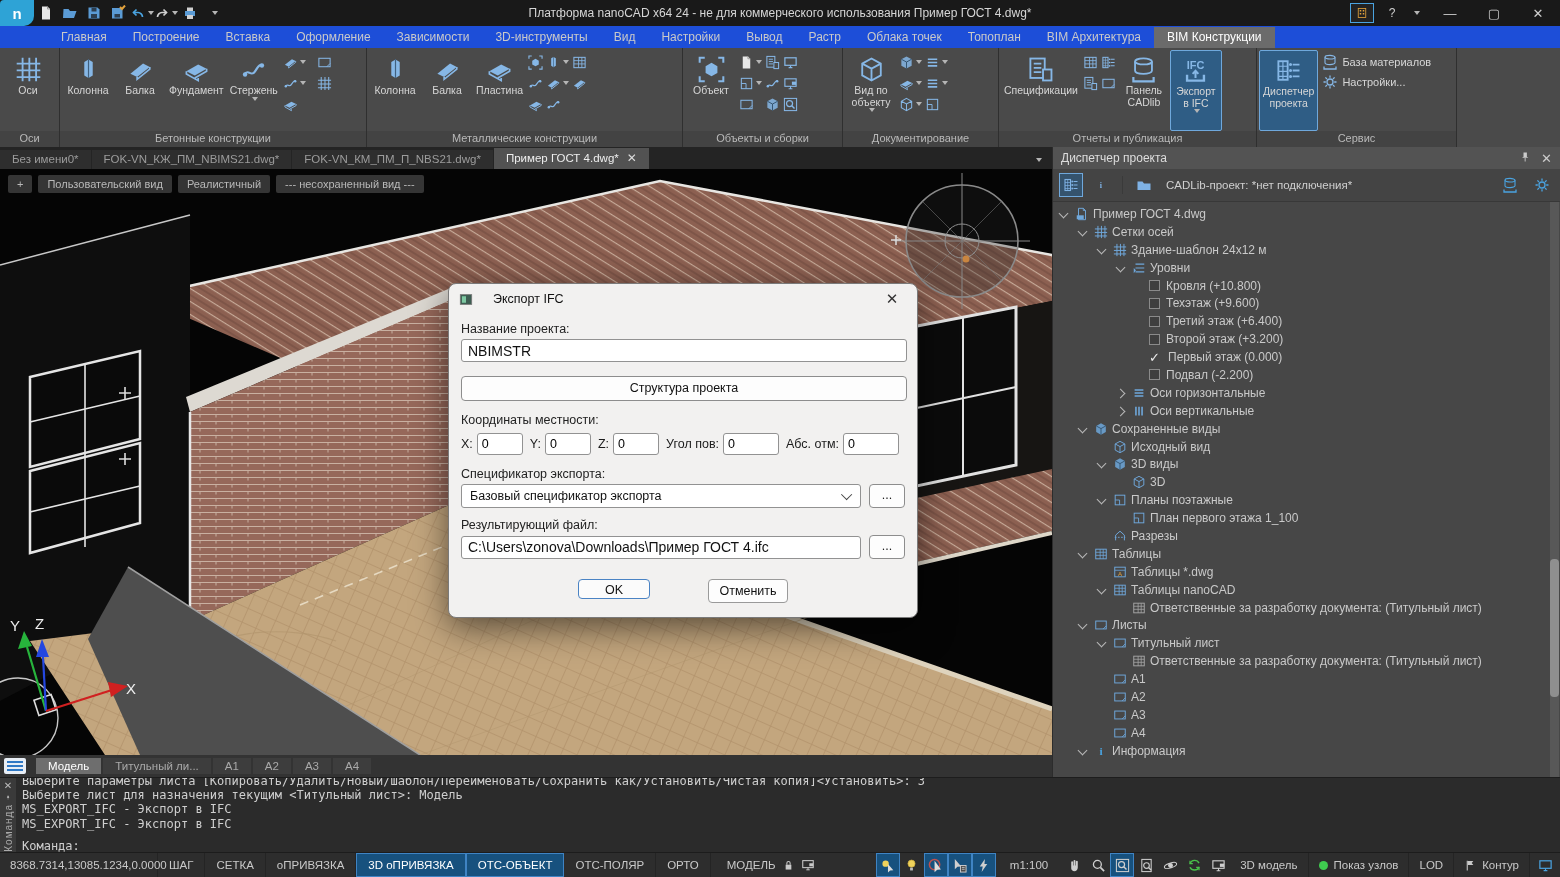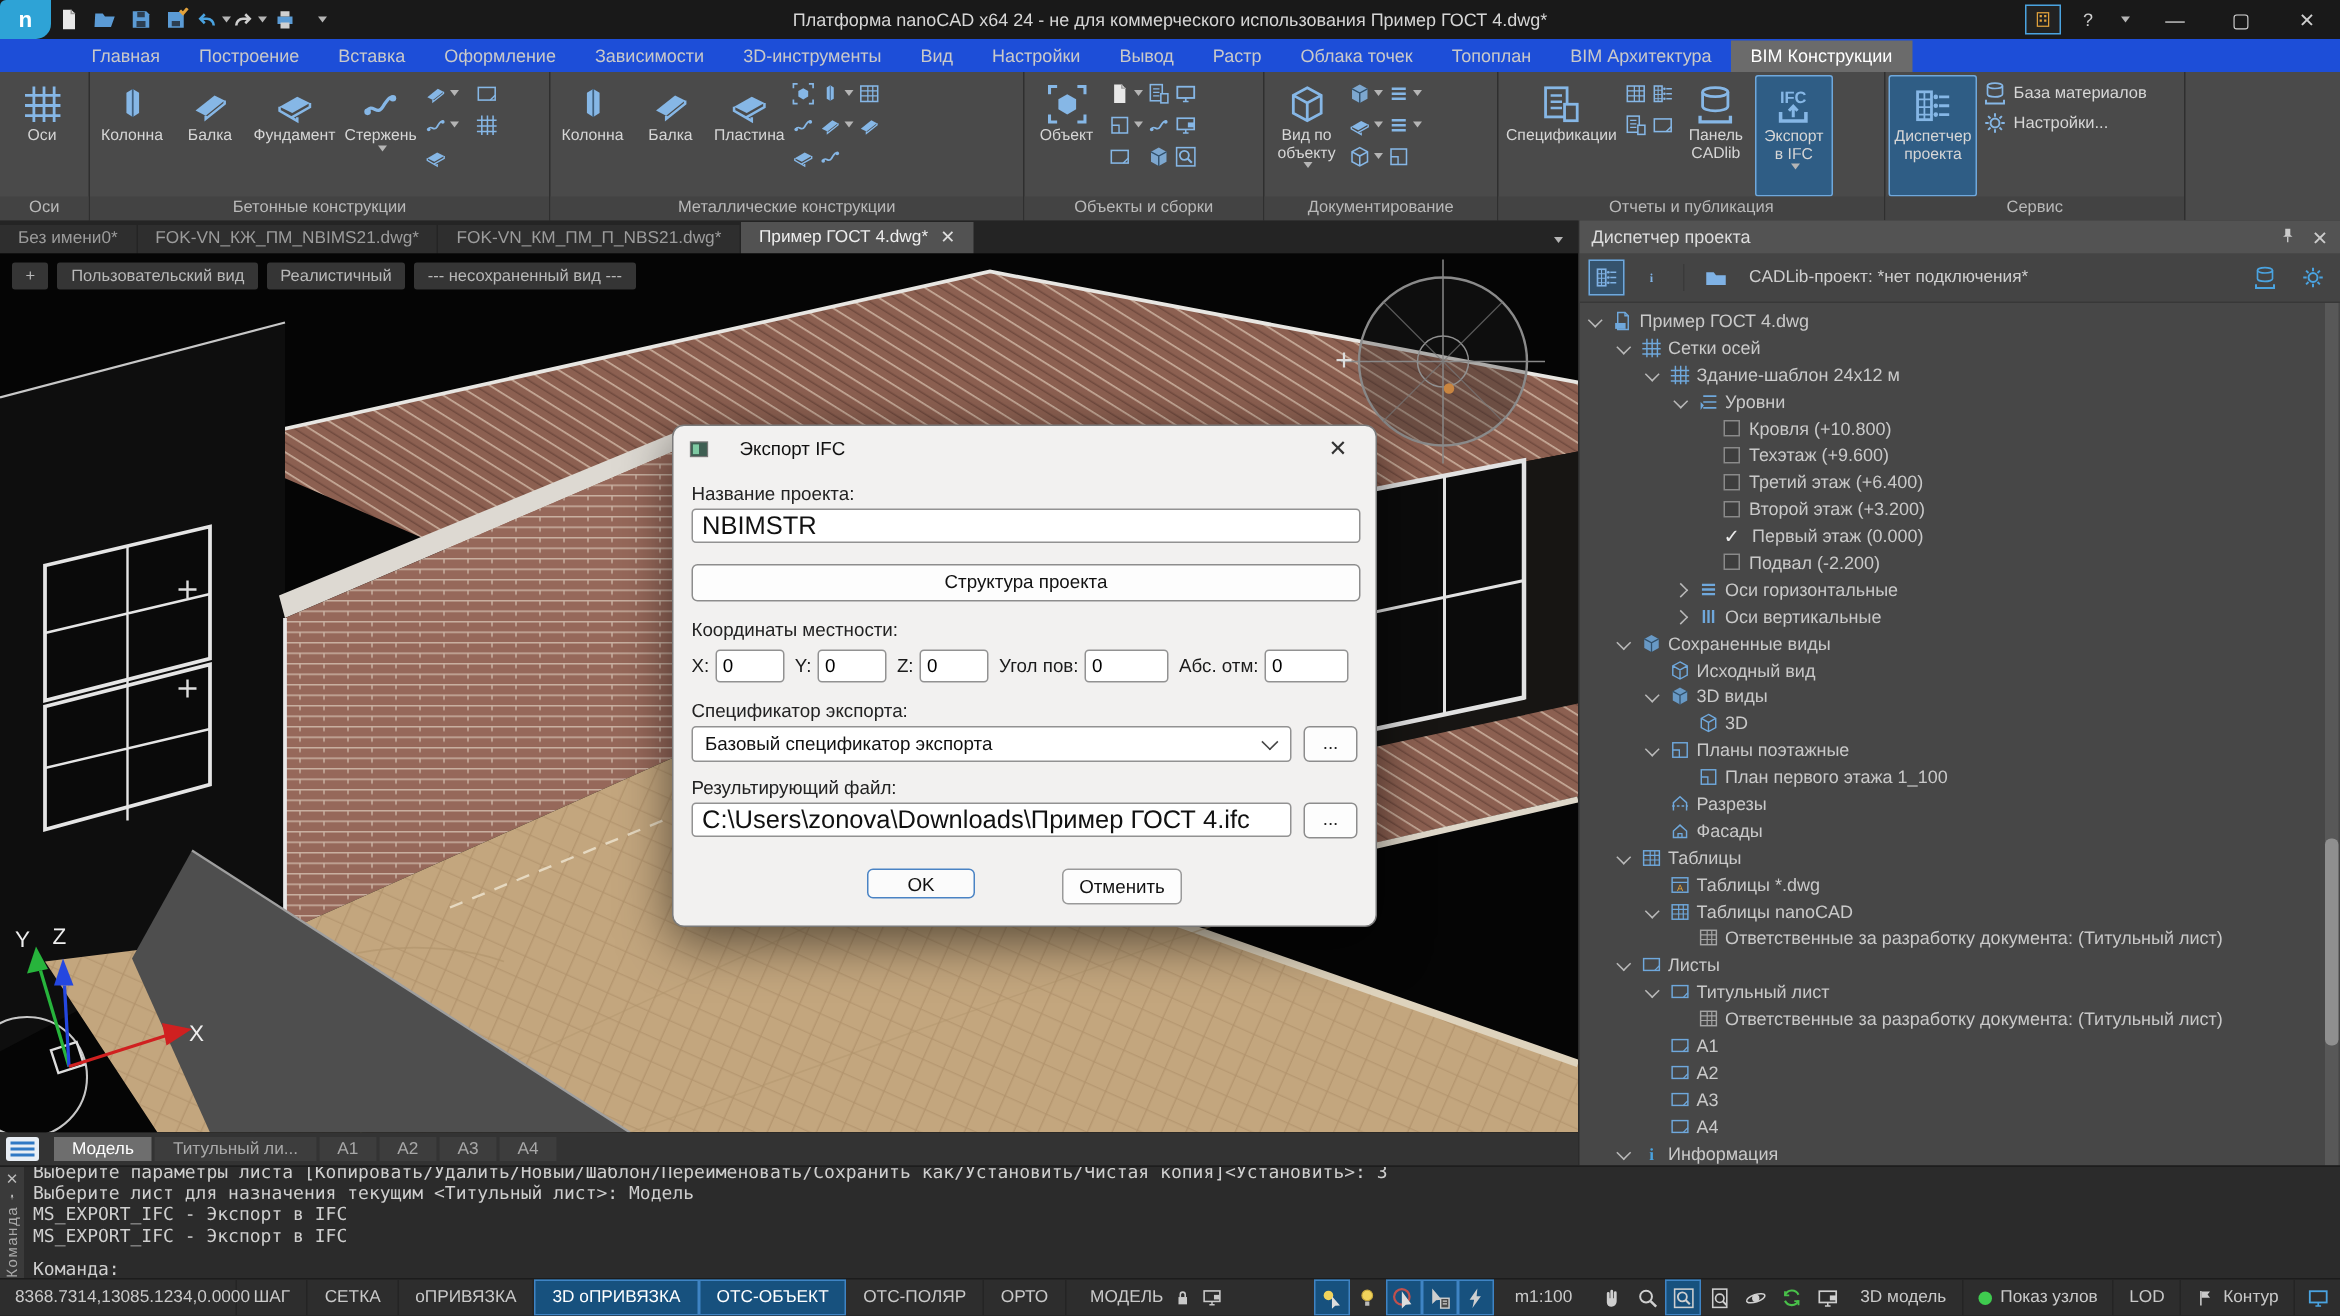--- a/index.html
+++ b/index.html
@@ -49,27 +49,27 @@
   
   #canvas{left:0;top:169px;width:1052px;height:586px;background:#000;overflow:hidden}
   #vpbar{position:absolute;left:8px;top:6px;display:flex;gap:6px;z-index:3}
   .vpbtn{background:rgba(58,58,58,.92);color:#b9b9b9;font-size:11px;padding:3px 9px;border-radius:2px;white-space:nowrap}
   
   #dialog{left:448px;top:283px;width:470px;height:335px;background:#f2f1f0;border:1px solid #7a7a7a;border-radius:8px;box-shadow:0 10px 34px rgba(0,0,0,.55);color:#1b1b1b;font-size:12.5px;z-index:5}
   #dlg-head{height:30px;display:flex;align-items:center;padding:0 10px;gap:20px}
   #dlg-title{font-size:12.5px;color:#111}
   #dlg-close{margin-left:auto;width:30px;text-align:center;font-size:15px;color:#333}
   .dlg-label{margin:8px 12px 3px;color:#222}
-  .dinput{display:block;margin:0 12px;width:446px;height:23px;background:#fff;border:1px solid #929292;border-radius:3px;padding:0 6px;font-size:17px;font-family:"Liberation Sans",sans-serif;color:#111}
+  .dinput{display:block;margin:0 12px;width:446px;height:23px;background:#fff;border:1px solid #929292;border-radius:3px;padding:0 6px;font-size:14px;font-family:"Liberation Sans",sans-serif;color:#111}
   #btn-structure{margin:14px 12px 0;width:446px;height:25px;background:#fdfdfd;border:1px solid #8d8d8d;border-radius:4px;text-align:center;line-height:23px;color:#111}
   #coordrow{display:flex;align-items:center;margin:6px 12px 0;gap:7px}
   .cfield{display:flex;align-items:center;gap:4px}
   .cfield input{width:46px;height:22px;background:#fff;border:1px solid #929292;border-radius:3px;padding:0 4px;font-size:12.5px;font-family:"Liberation Sans",sans-serif}
   .cfield.wide input{width:56px}
-  .selrow{display:flex;margin:2px 12px 0;gap:8px}
+  .selrow{display:flex;align-items:center;margin:2px 12px 0;gap:8px}
   #spec-select{flex:1;height:24px;background:#fff;border:1px solid #929292;border-radius:3px;display:flex;align-items:center;padding:0 8px;color:#111}
   .selchev{margin-left:auto;width:8px;height:8px;border-left:1.6px solid #444;border-bottom:1.6px solid #444;transform:rotate(-45deg) translateY(-2px)}
   .browse{width:36px;height:24px;background:#fdfdfd;border:1px solid #8d8d8d;border-radius:4px;text-align:center;line-height:20px;color:#222;flex:none}
   #fileinput{flex:1;width:auto;margin:0}
   #dlg-buttons{display:flex;margin:20px 12px 0;gap:58px;justify-content:center}
   #btn-ok{width:72px;height:20px;background:#fbfbfb;border:1.6px solid #4a83c4;border-radius:4px;text-align:center;line-height:21px;color:#111}
   #btn-cancel{width:80px;height:24px;background:#fdfdfd;border:1px solid #9a9a9a;border-radius:4px;text-align:center;line-height:22px;color:#111}
   
   #panel{left:1052px;top:147px;width:508px;height:630px;background:#474747;border-left:1px solid #2c2c2c;display:flex;flex-direction:column}
   #panel-head{height:22px;background:#535353;display:flex;align-items:center;padding:0 8px;color:#ddd;font-size:12px}
@@ -1131,29 +1131,20 @@
       </div>
       <div class="trow" style="padding-left: 42px;">
         <span class="chev"></span>
         <span class="ti">
           <svg class="is">
             <use href="#s-section"></use>
           </svg>
         </span>
         <span class="tlabel">Разрезы</span>
       </div>
-      <div class="trow" style="padding-left: 42px;">
-        <span class="chev"></span>
-        <span class="ti">
-          <svg class="is">
-            <use href="#s-facade"></use>
-          </svg>
-        </span>
-        <span class="tlabel">Фасады</span>
-      </div>
       <div class="trow" style="padding-left: 23px;">
         <span class="chev down"></span>
         <span class="ti">
           <svg class="is">
             <use href="#s-table"></use>
           </svg>
         </span>
         <span class="tlabel">Таблицы</span>
       </div>
       <div class="trow" style="padding-left: 42px;">

